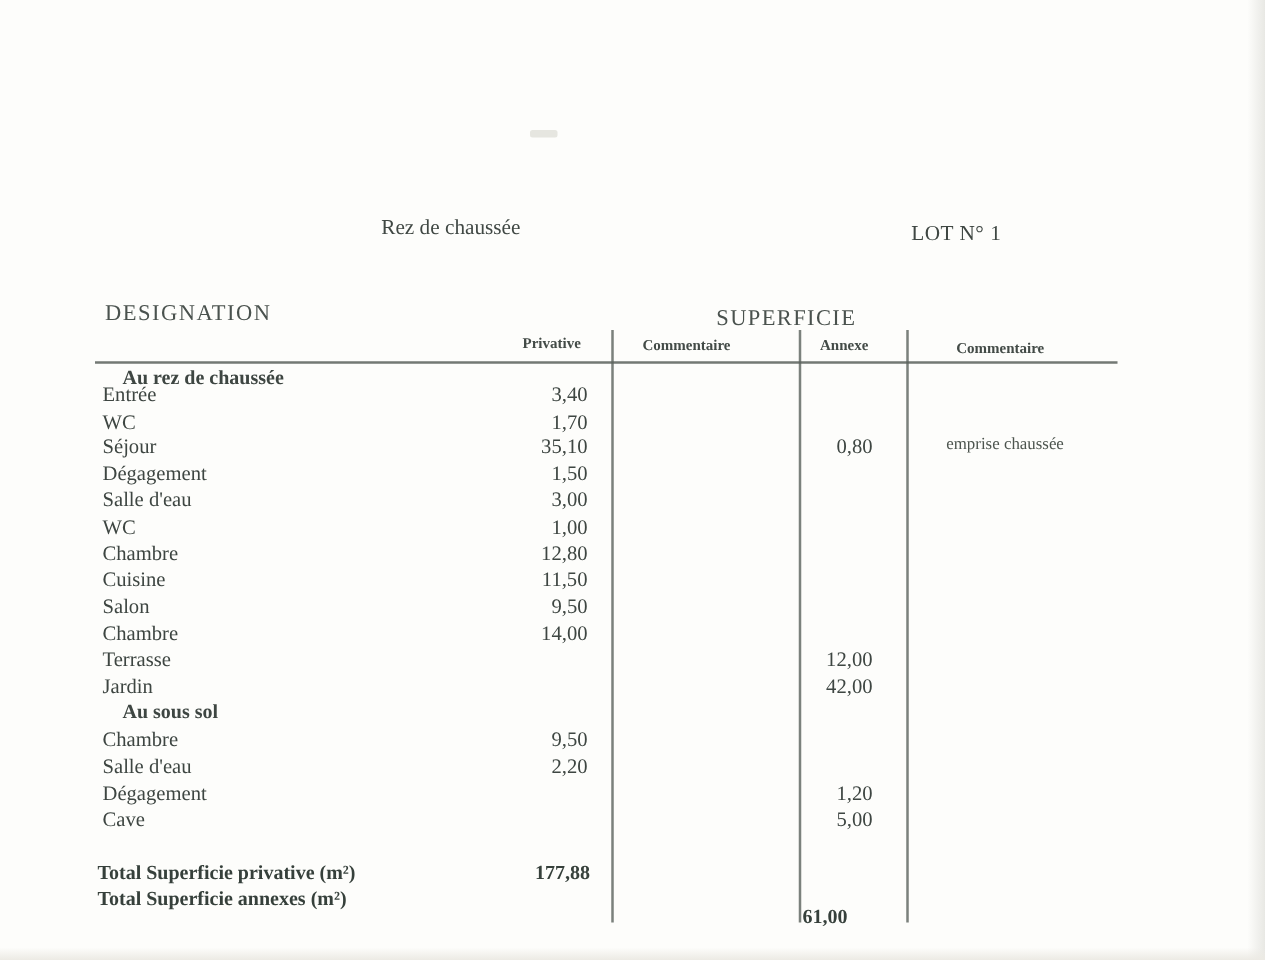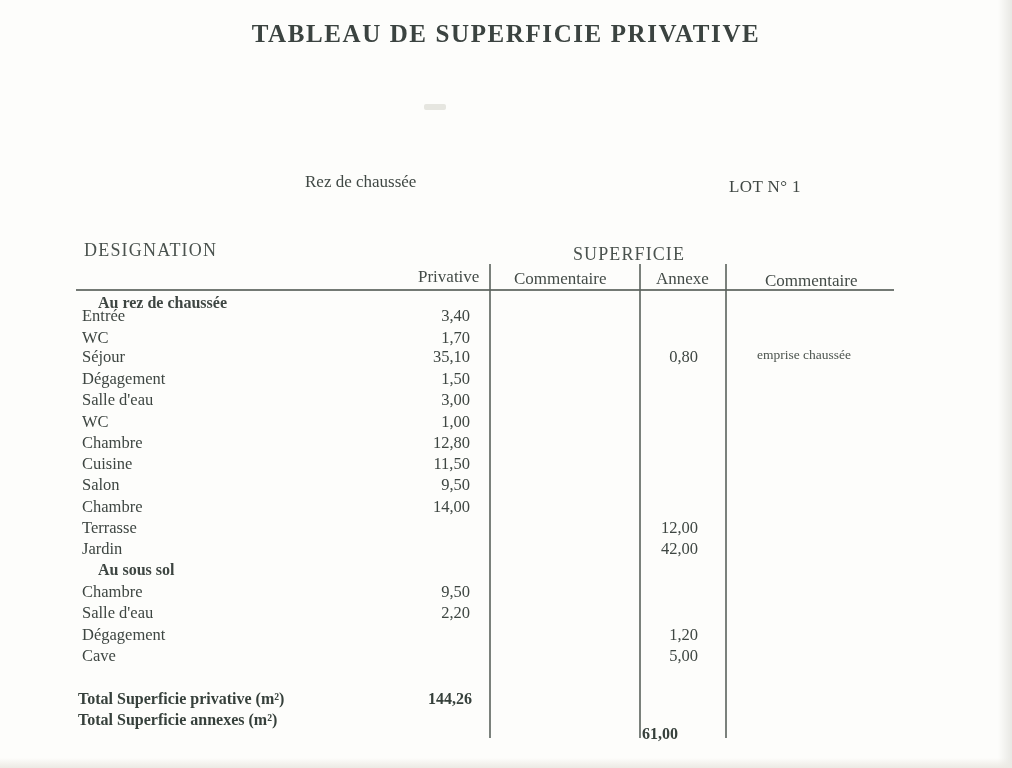--- a/index.html
+++ b/index.html
@@ -76,22 +76,23 @@
     position: absolute;
     left: 573px;
     top: 244px;
     font-size: 18px;
     letter-spacing: 1.1px;
     color: #4a524e;
   }
 
   .subhead {
     position: absolute;
-    font-size: 17px;
+    font-size: 12px;
     color: #434b47;
+    font-weight: bold;
   }
   .sh-privative  { left: 418px; top: 267px; }
   .sh-comment1   { left: 514px; top: 269px; }
   .sh-annexe     { left: 656px; top: 269px; }
   .sh-comment2   { left: 765px; top: 271px; }
 
   
   .hrule {
     position: absolute;
     left: 76px;
@@ -190,21 +191,20 @@
     border-radius: 2px;
   }
 </style>
 </head>
 <body>
 
 <div class="page">
 
   <div class="faint-mark"></div>
 
-  <div class="doc-title">TABLEAU  DE  SUPERFICIE  PRIVATIVE</div>
 
   <div class="floor-label">Rez de chaussée</div>
   <div class="lot-label">LOT N°  1</div>
 
   <div class="designation-head">DESIGNATION</div>
   <div class="superficie-head">SUPERFICIE</div>
 
   <div class="subhead sh-privative">Privative</div>
   <div class="subhead sh-comment1">Commentaire</div>
   <div class="subhead sh-annexe">Annexe</div>
@@ -321,21 +321,21 @@
       <div class="row" style="top: 646px;">
         <div class="label">Cave</div>
         <div class="privative"></div>
         <div class="annexe">5,00</div>
         <div class="comment2"></div>
       </div>
     </div>
   <div id="totals-container">
       <div class="total-row" style="top: 690px;">
         <div class="label">Total Superficie privative (m²)</div>
-        <div class="privative">144,26</div>
+        <div class="privative">177,88</div>
         <div class="annexe" style="top: 0px; position: absolute;"></div>
       </div>
       <div class="total-row" style="top: 711px;">
         <div class="label">Total Superficie annexes (m²)</div>
         <div class="privative"></div>
         <div class="annexe" style="top: 14px; position: absolute;">61,00</div>
       </div>
     </div>
 
   <div class="edge-right"></div>

